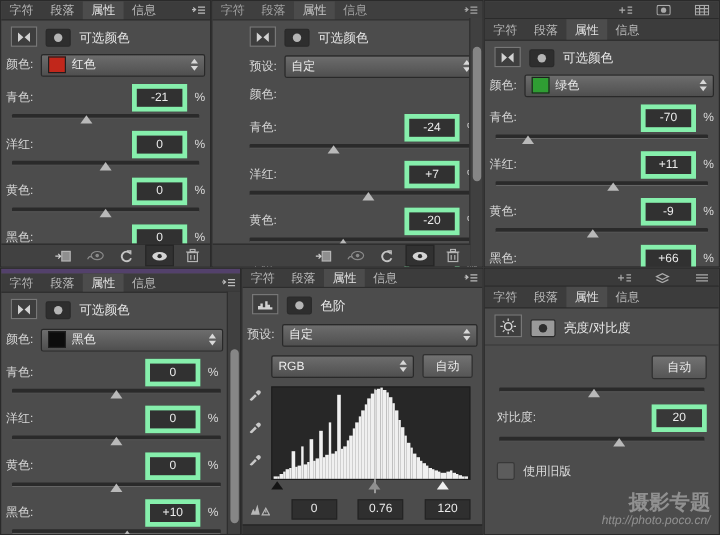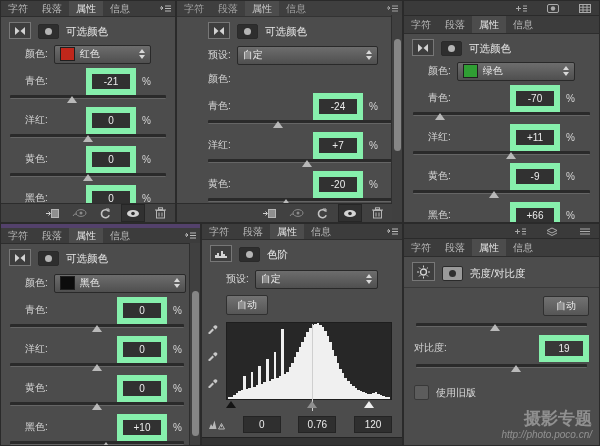--- a/index.html
+++ b/index.html
@@ -11,23 +11,23 @@
   .tab{display:flex;align-items:center;padding:0 7px;font-size:10px;color:#b9b9b9;cursor:default;}
   .tab.active{background:#4c4c4c;color:#e6e6e6;}
   .menu-btn{margin-left:auto;display:flex;align-items:center;padding-right:4px;}
   
   .hdr{display:flex;align-items:flex-end;gap:7px;padding:5px 8px 4px 8px;}
   .adj-btn{width:20px;height:15px;background:#3e3e3e;border:1px solid #777;display:flex;align-items:center;justify-content:center;flex:0 0 auto;}
   .mask-btn{width:19px;height:13px;background:#9a9a9a;border:1px solid #2a2a2a;border-radius:2px;display:flex;align-items:center;justify-content:center;flex:0 0 auto;}
   .mask-dot{width:7px;height:7px;border-radius:50%;background:#2e2e2e;}
   .hdr-title{font-size:10.5px;color:#e8e8e8;white-space:nowrap;}
   
-  .row{display:flex;align-items:center;padding:0 24px;height:18px;}
+  .row{display:flex;align-items:center;padding:0 4px;height:18px;}
   .lbl{white-space:nowrap;color:#d6d6d6;}
-  .vbox{margin-left:auto;width:38px;height:15px;background:#313131;border:6px solid #86efac;display:flex;align-items:center;justify-content:center;color:#ececec;flex:0 0 auto;}
+  .vbox{margin-left:auto;width:38px;height:15px;background:#313131;border:4px solid #86efac;display:flex;align-items:center;justify-content:center;color:#ececec;flex:0 0 auto;}
   .pct{width:15px;text-align:right;color:#d6d6d6;flex:0 0 auto;}
   .prow{margin-top:9px;}
   .slider{position:relative;height:9px;margin:3px 9px 0 9px;}
   .track{position:absolute;left:0;right:0;top:2px;height:3px;background:#2a2a2a;border-bottom:1px solid #656565;border-radius:1px;}
   .thumb{position:absolute;top:3px;width:0;height:0;border-left:5px solid transparent;border-right:5px solid transparent;border-bottom:7px solid #b9b9b9;transform:translateX(-50%);}
   
   .dropdown{flex:1;height:17px;margin-left:6px;background:linear-gradient(#6d6d6d,#4f4f4f);border:1px solid #292929;border-radius:2px;display:flex;align-items:center;gap:5px;padding:0 5px;color:#ececec;}
   .dd-arrows{display:flex;flex-direction:column;gap:2px;margin-left:auto;}
   .dd-arrows i{display:block;width:0;height:0;border-left:3px solid transparent;border-right:3px solid transparent;}
   .dd-arrows .up{border-bottom:4px solid #d8d8d8;}
@@ -487,20 +487,27 @@
       <span class="lbl">预设:</span>
       <span class="dropdown">
         <span>自定</span>
         <span class="dd-arrows">
             <i class="up"></i>
             <i class="dn"></i>
           </span>
       </span>
     </div>
     <div class="lev-rgbrow">
+      <span class="dropdown" style="margin-left:0;">
+        <span>RGB</span>
+        <span class="dd-arrows">
+            <i class="up"></i>
+            <i class="dn"></i>
+          </span>
+      </span>
       <span class="auto-btn">自动</span>
     </div>
     <div class="droppers">
       <span>
           <svg width="12" height="12">
             <path d="M1 11 l4.5-4.5 1.5 1.5 -4.5 4.5 z M6 5 l1.5-1.5 a1.8 1.8 0 0 1 2.5 2.5 L8.5 7.5 z" fill="#c8c8c8"></path>
           </svg>
         </span>
       <span>
           <svg width="12" height="12">
@@ -652,21 +659,21 @@
     <div class="bc-divider"></div>
     <div class="bc-autorow">
       <span class="auto-btn" style="padding:1px 12px;">自动</span>
     </div>
     <div class="slider" style="margin:5px 12px 0 12px;">
         <span class="track"></span>
         <span class="thumb" style="left: 46%;"></span>
       </div>
     <div class="row" style="margin-top:9px;padding:0 10px;">
       <span class="lbl">对比度:</span>
-      <span class="vbox" style="background:#383838;">19</span>
+      <span class="vbox" style="background:#383838;">20</span>
     </div>
     <div class="slider" style="margin:5px 12px 0 12px;">
         <span class="track"></span>
         <span class="thumb" style="left: 58.5%;"></span>
       </div>
     <div class="cbrow">
       <span class="cb"></span>
       <span>使用旧版</span>
     </div>
     <div class="wm">

